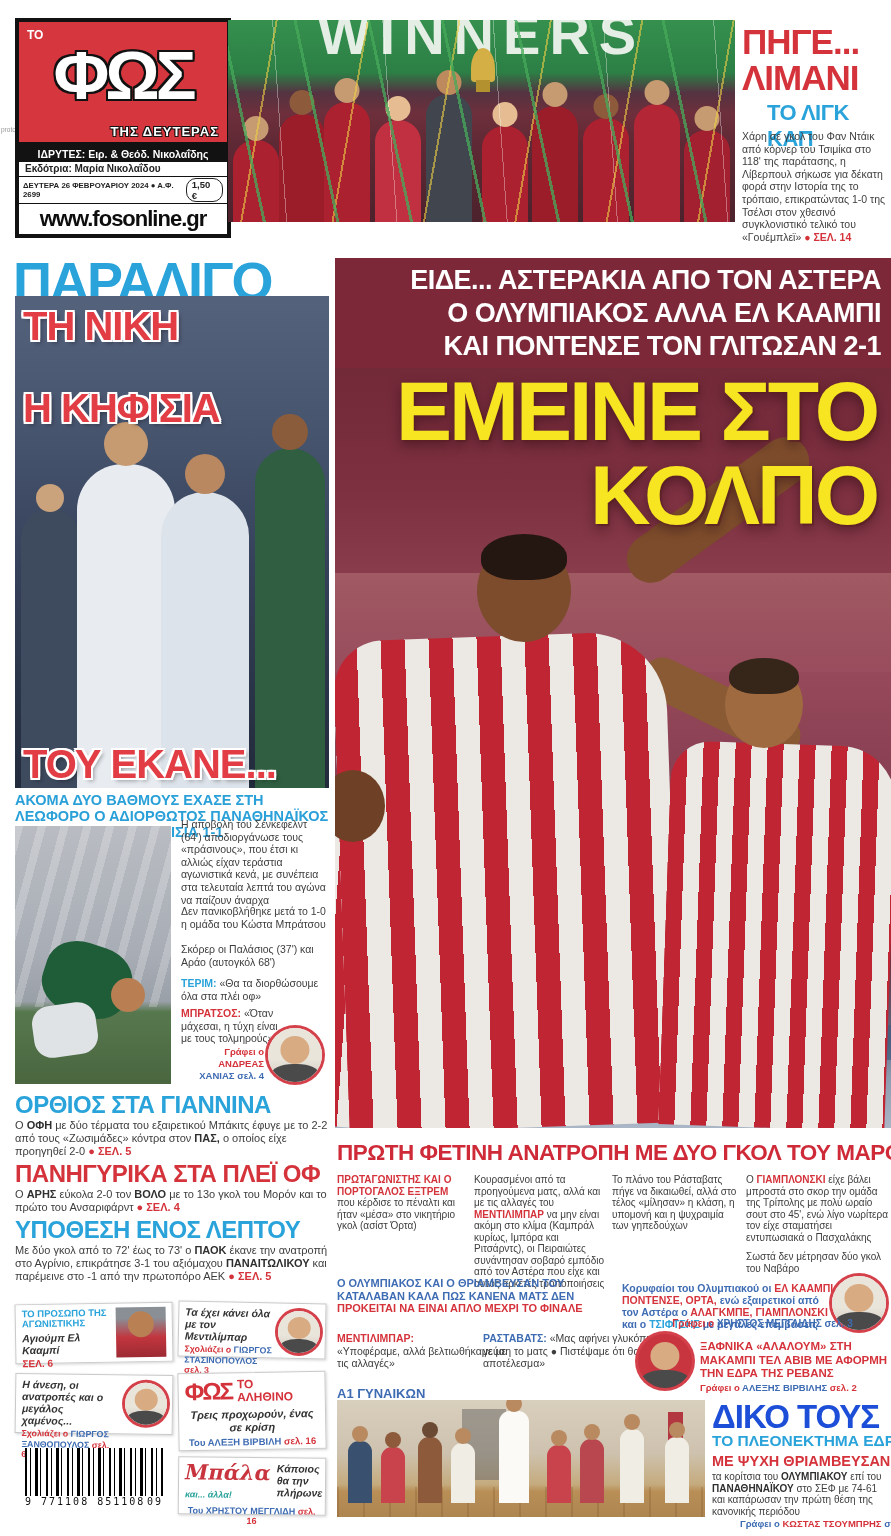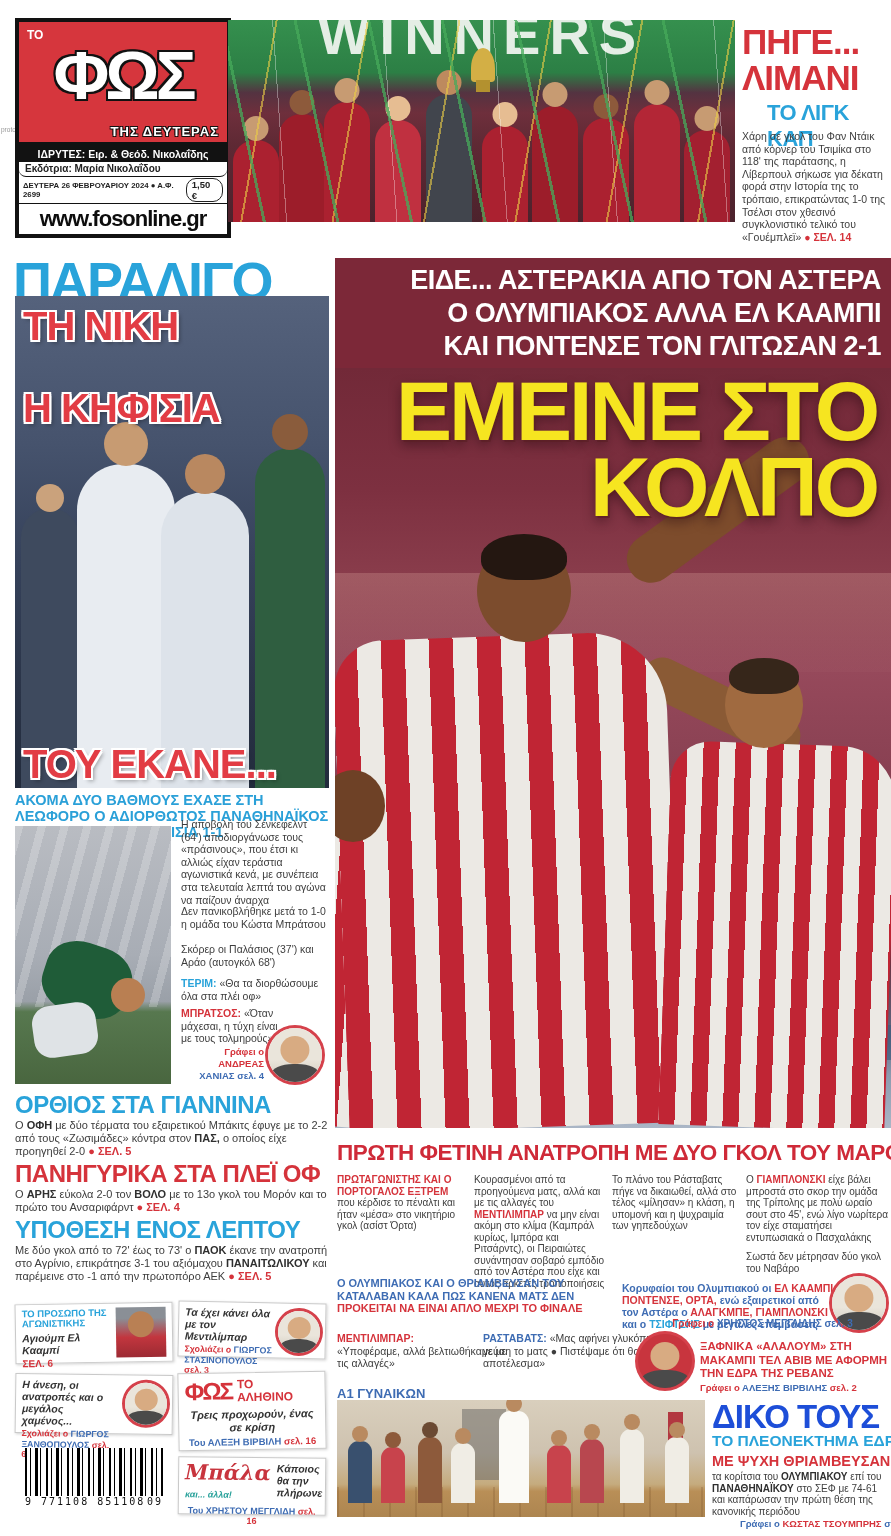--- a/index.html
+++ b/index.html
@@ -17,21 +17,21 @@
 
   
   #masthead{left:15px;top:18px;width:208px;border:4px solid #121212;background:#fff;}
   #logo-box{position:relative;height:120px;background:#d6363d;border-bottom:4px solid #121212;}
   #mh-to{position:absolute;left:8px;top:6px;color:#fff;font-weight:900;font-size:12px;}
   #mh-logo{text-align:center;font-size:68px;font-weight:900;color:#fff;line-height:106px;letter-spacing:-4px;
     text-shadow:2px 2px 0 #111,-2px -2px 0 #111,2px -2px 0 #111,-2px 2px 0 #111,0 2px 0 #111,0 -2px 0 #111,2px 0 0 #111,-2px 0 0 #111;}
   #mh-sub{position:absolute;right:8px;bottom:3px;color:#fff;font-weight:900;font-size:13px;letter-spacing:1px;
     text-shadow:1px 1px 0 #111,-1px -1px 0 #111,1px -1px 0 #111,-1px 1px 0 #111;}
   #mh-founders{background:#121212;color:#fff;font-size:10.5px;font-weight:800;text-align:center;line-height:16px;}
-  #mh-pub{font-size:10px;font-weight:700;color:#222;line-height:14px;padding-left:6px;border-bottom:1.5px solid #121212;border-radius:7px;}
+  #mh-pub{font-size:10px;font-weight:700;color:#222;line-height:14px;padding-left:6px;border-bottom:1.5px solid #121212;}
   #mh-daterow{display:flex;align-items:center;justify-content:space-between;padding:1px 4px;border-bottom:1.5px solid #121212;}
   #mh-date{font-size:7.8px;font-weight:800;color:#222;}
   #mh-price{border:1.5px solid #222;border-radius:10px;padding:0 5px;font-size:9.5px;font-weight:800;color:#222;}
   #mh-site{font-size:22px;font-weight:900;color:#0d0d0d;text-align:center;letter-spacing:-1px;line-height:30px;}
   #watermark{left:1px;top:126px;font-size:6.5px;color:#979797;}
 
   
   #photo-lp{left:228px;top:20px;width:507px;height:202px;
     background:linear-gradient(180deg,#35904e 0%,#2c7f45 26%,#543341 36%,#6e2f3c 46%,#5e2934 62%,#4c222c 100%);}
   #lp-banner{position:absolute;top:-18px;left:0;width:100%;text-align:center;font-size:56px;font-weight:900;
@@ -121,21 +121,21 @@
   #pm-torso-l{left:6px;top:268px;width:332px;height:492px;border-radius:50px 80px 0 0;transform:rotate(-2deg);
     background:repeating-linear-gradient(90deg,#c02534 0 24px,#ece9e4 24px 48px);}
   #pm-head-l{left:142px;top:172px;width:94px;height:102px;border-radius:50%;background:#7c4c2d;z-index:3;}
   #pm-hair-l{left:4px;top:-6px;width:86px;height:46px;border-radius:50% 50% 40% 40%;background:#241711;}
   #pm-torso-r{left:330px;top:376px;width:226px;height:384px;border-radius:40px 56px 0 0;transform:rotate(2deg);
     background:repeating-linear-gradient(90deg,#c02534 0 16px,#ece9e4 16px 32px);}
   #pm-head-r{left:390px;top:294px;width:78px;height:86px;border-radius:50%;background:#a06a40;z-index:3;}
   #pm-hair-r{left:4px;top:-4px;width:70px;height:36px;border-radius:50% 50% 40% 40%;background:#36261a;}
   .yellow-line{right:14px;text-align:right;font-size:84px;font-weight:900;color:#f6e520;line-height:.95;letter-spacing:-3px;z-index:4;
     text-shadow:2px 2px 0 rgba(90,30,35,.65),0 5px 12px rgba(40,10,15,.5);}
-  #yl1{top:4px;} #yl2{top:80px;}
+  #yl1{top:4px;} #yl2{top:88px;}
   #main-subhead{left:337px;top:1140px;width:556px;font-size:22.5px;font-weight:900;color:#cf2a38;letter-spacing:-0.5px;white-space:nowrap;}
   .mcol{top:1174px;font-size:10px;line-height:1.15;color:#3d3d3d;}
   #mcol1{left:337px;width:128px;}
   #mcol2{left:474px;width:133px;}
   #mcol3{left:612px;width:126px;}
   #mcol4{left:746px;width:143px;}
   .mcol p{margin:0 0 8px 0;}
   #stmt-left{left:337px;top:1277px;width:287px;font-size:11px;line-height:1.15;}
   #stmt-right{left:622px;top:1283px;width:215px;font-size:10.5px;line-height:1.14;}
   #byline-meg{left:640px;top:1318px;width:245px;font-size:10px;text-align:center;}

